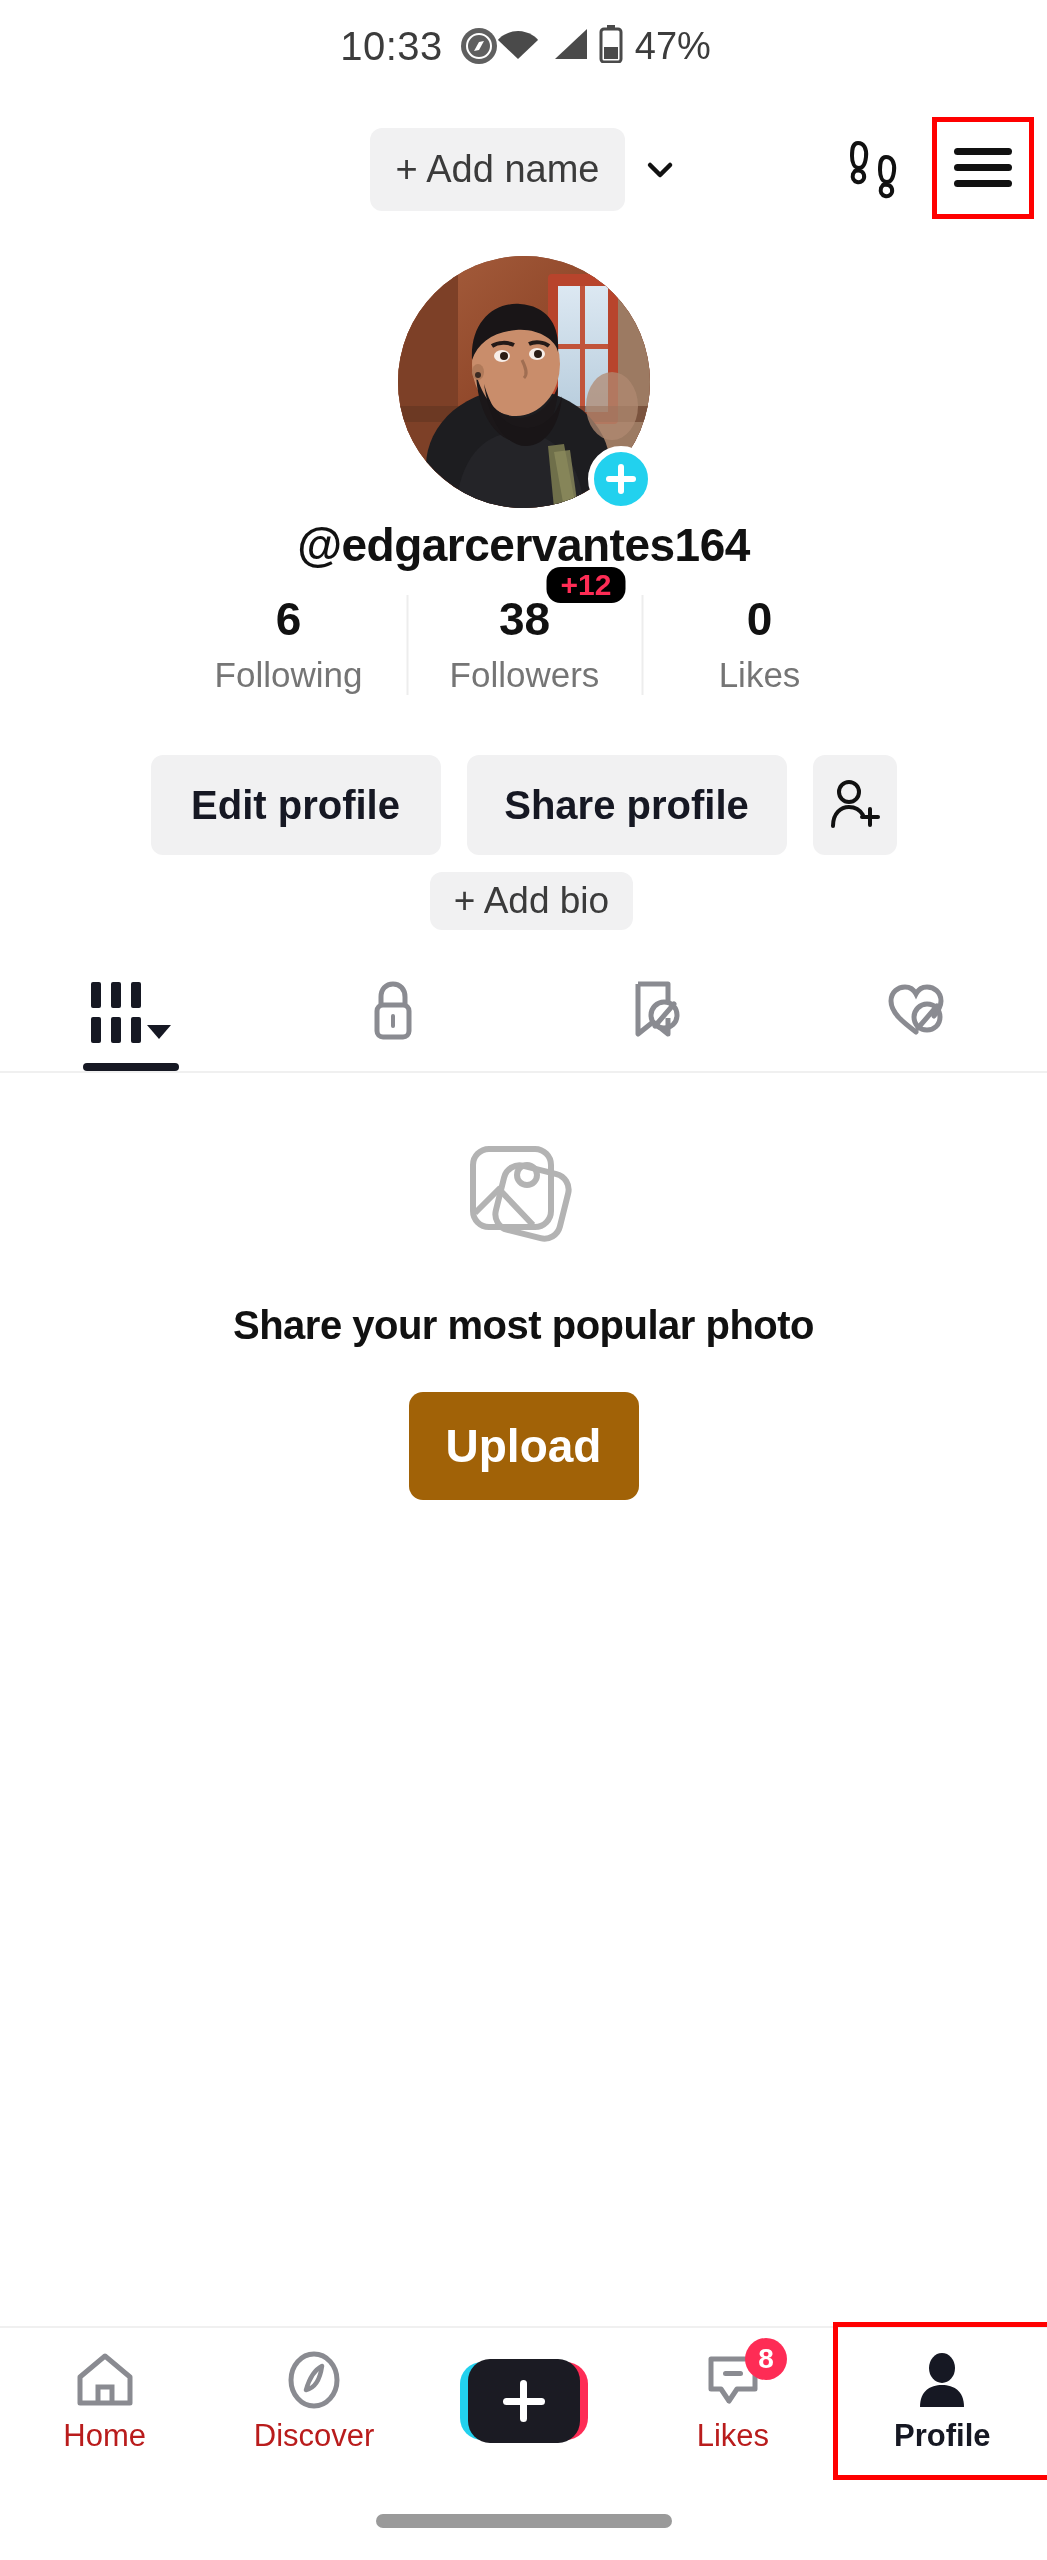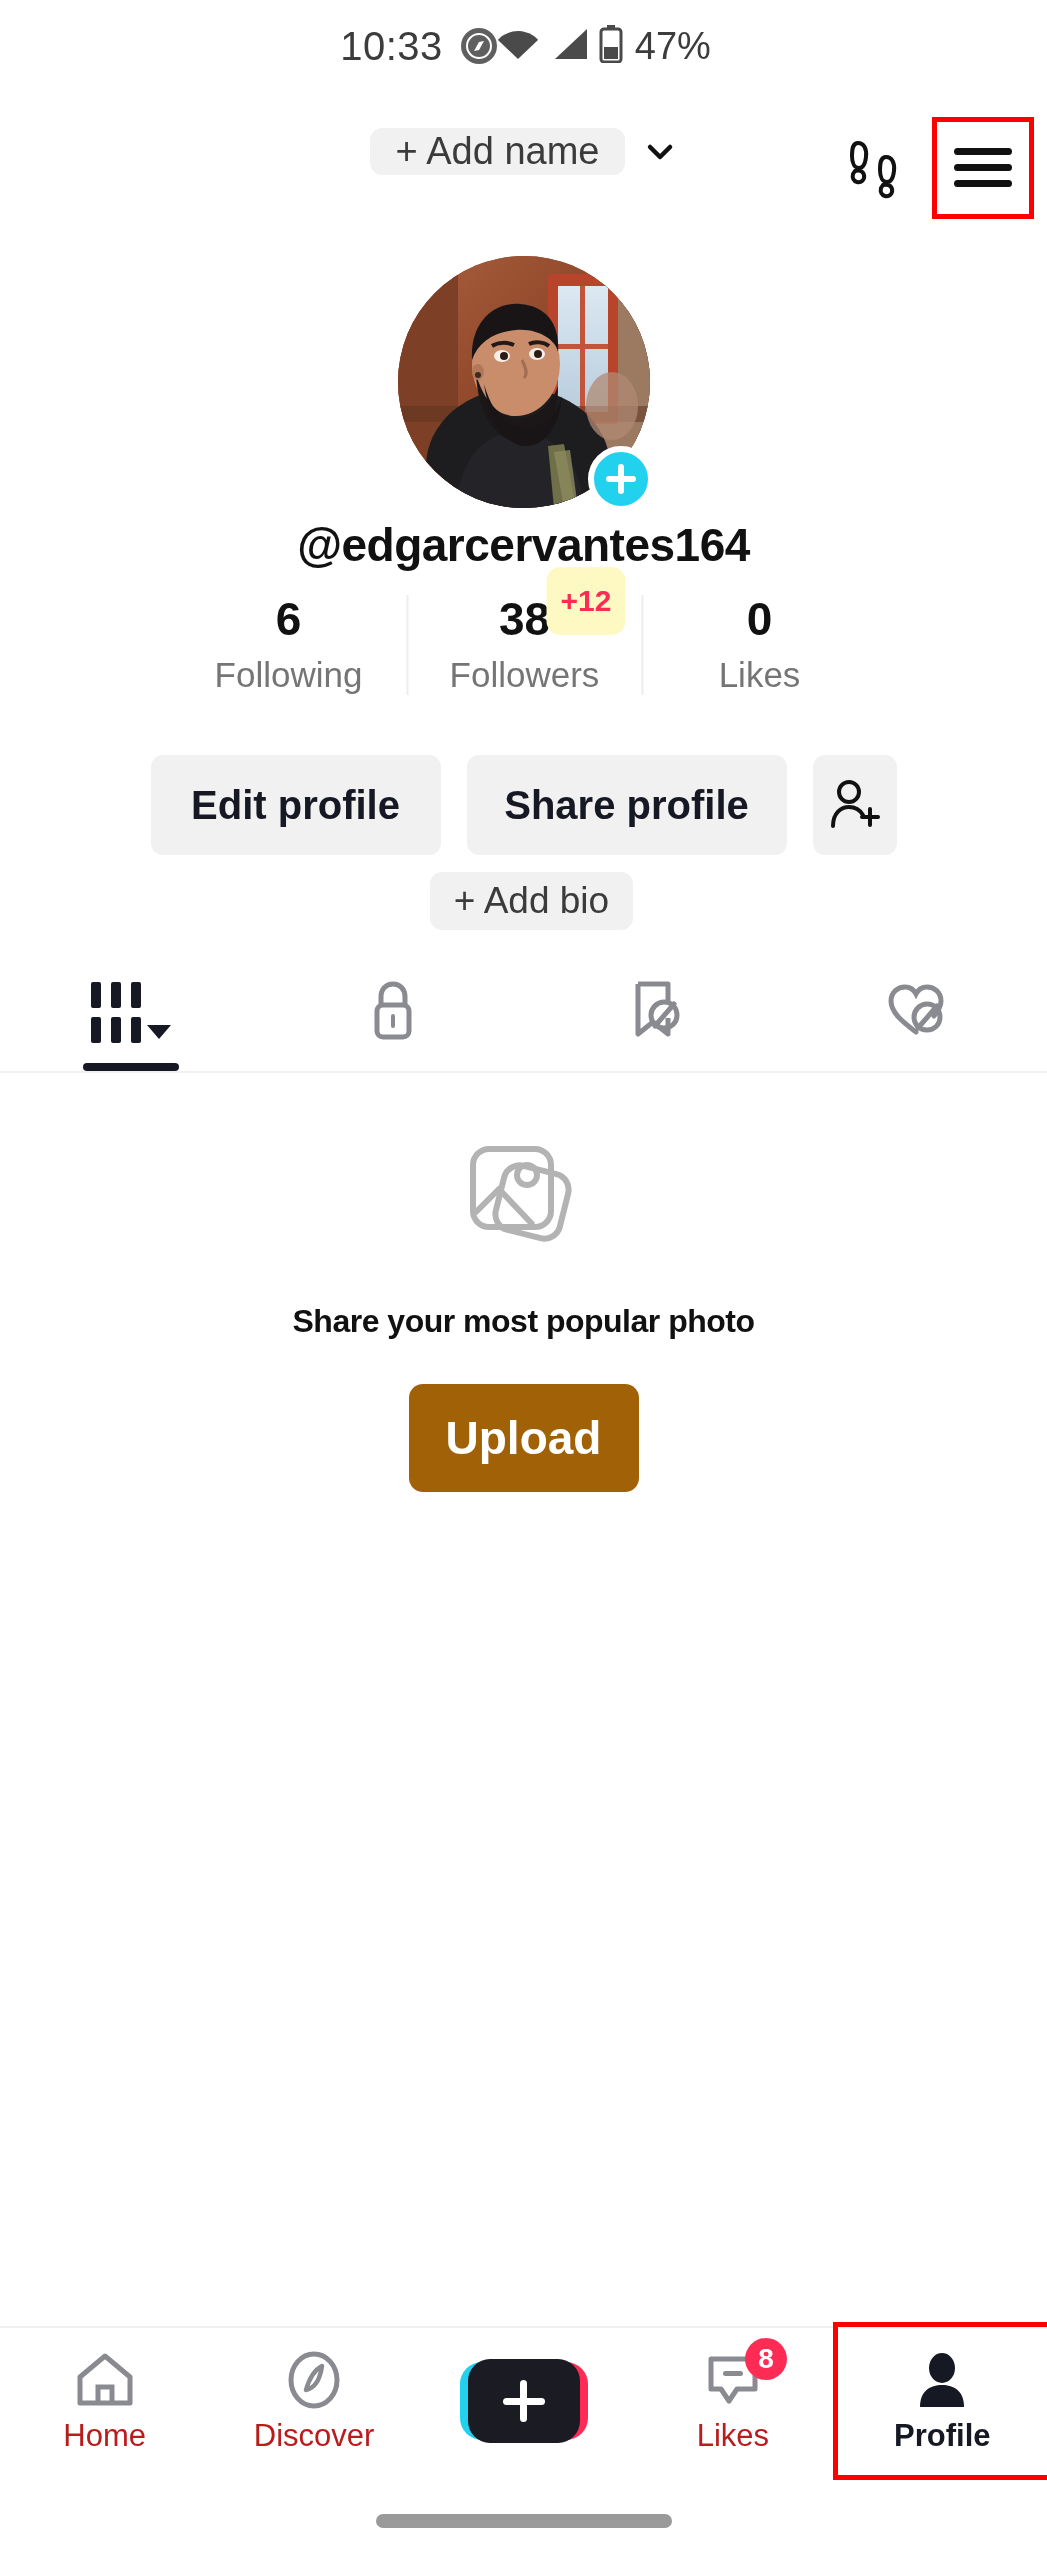--- a/index.html
+++ b/index.html
@@ -31,21 +31,21 @@
   
   .header {
     position:absolute; top:128px; left:0; width:1047px; height:80px;
   }
   .name-group {
     position:absolute; left:50%; top:0; transform:translateX(-50%);
     display:flex; align-items:center; gap:18px;
   }
   .add-name-pill {
     background:#f1f1f2; border:none; border-radius:12px;
-    padding:2px 26px; font-size:38px; color:#3b3b3b;
+    padding:20px 26px; font-size:38px; color:#3b3b3b;
     font-family:"Liberation Sans", sans-serif; cursor:pointer;
     white-space:nowrap;
   }
   .chevron-down { width:34px; height:34px; }
   .header-actions {
     position:absolute; right:18px; top:-6px;
     display:flex; align-items:center; gap:16px;
   }
   .icon-btn {
     width:92px; height:92px; display:flex; align-items:center;
@@ -86,22 +86,22 @@
     display:flex; align-items:flex-start;
   }
   .stat {
     width:235px; text-align:center; position:relative; cursor:pointer;
   }
   .stat + .stat { border-left:2px solid #ededed; }
   .stat-val { font-size:46px; font-weight:bold; color:#111; line-height:1.08; }
   .stat-label { font-size:35px; color:#757575; margin-top:10px; }
   .followers-badge {
     position:absolute; top:-28px; left:50%; margin-left:22px;
-    background:#fef9c3; color:#fe2c55; font-size:30px; font-weight:bold;
-    border-radius:14px; padding:17px 14px; white-space:nowrap;
+    background:#000000; color:#fe2c55; font-size:30px; font-weight:bold;
+    border-radius:14px; padding:1px 14px; white-space:nowrap;
   }
 
   
   .actions {
     position:absolute; top:755px; left:50%; transform:translateX(-50%);
     display:flex; gap:26px; align-items:center;
   }
   .act-btn {
     background:#f1f1f2; border:none; border-radius:12px;
     height:100px; font-size:40px; font-weight:bold; color:#161823;
@@ -146,21 +146,21 @@
   .caret { width:0; height:0; border-left:12px solid transparent;
     border-right:12px solid transparent; border-top:14px solid #161823;
     margin-bottom:4px; }
 
   
   .empty {
     position:absolute; top:1135px; left:0; width:1047px;
     display:flex; flex-direction:column; align-items:center;
   }
   .empty-title {
-    margin-top:46px; font-size:32px; font-weight:bold; color:#111;
+    margin-top:46px; font-size:40px; font-weight:bold; color:#111;
     letter-spacing:-0.5px;
   }
   .upload-btn {
     margin-top:44px; background:#a16207; color:#fff; border:none;
     border-radius:14px; width:230px; height:108px;
     font-size:46px; font-weight:bold;
     font-family:"Liberation Sans", sans-serif; cursor:pointer;
   }
 
   

